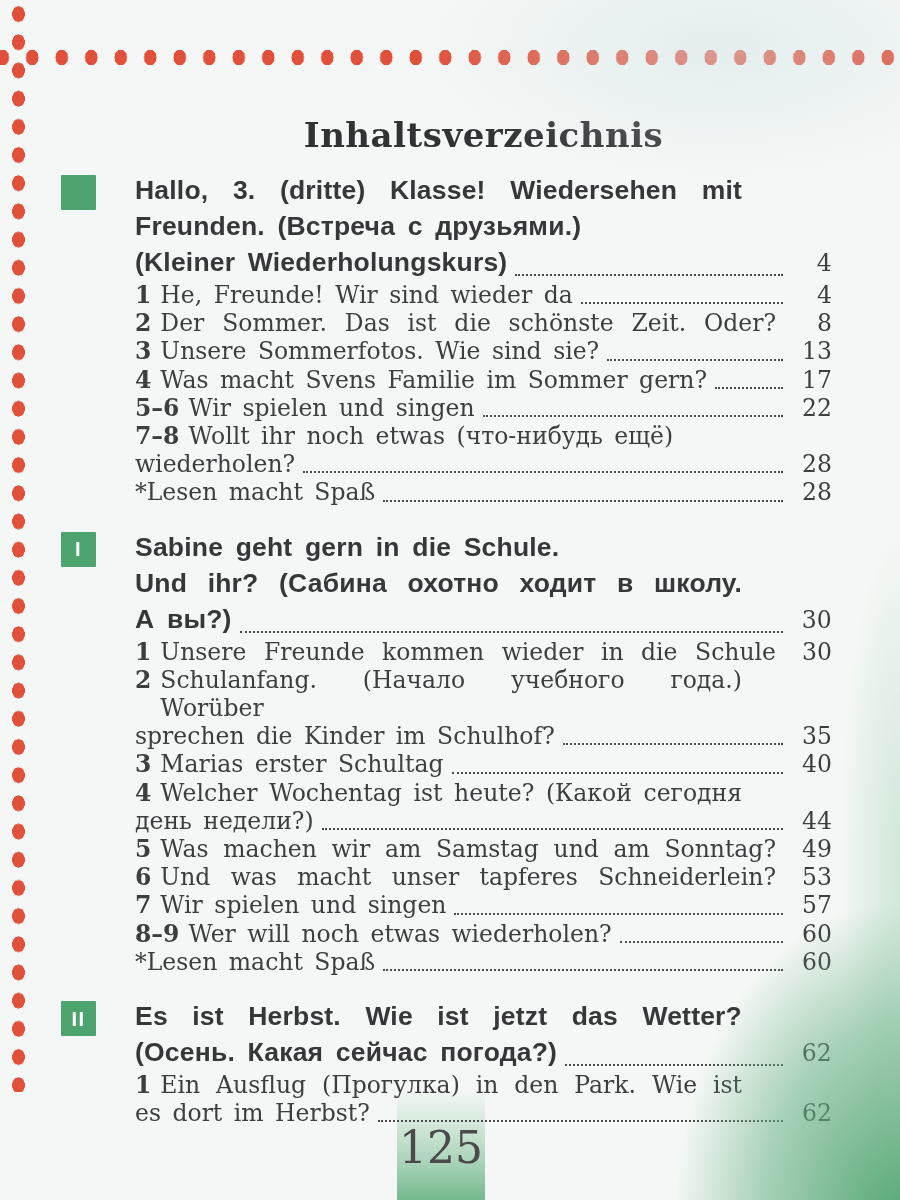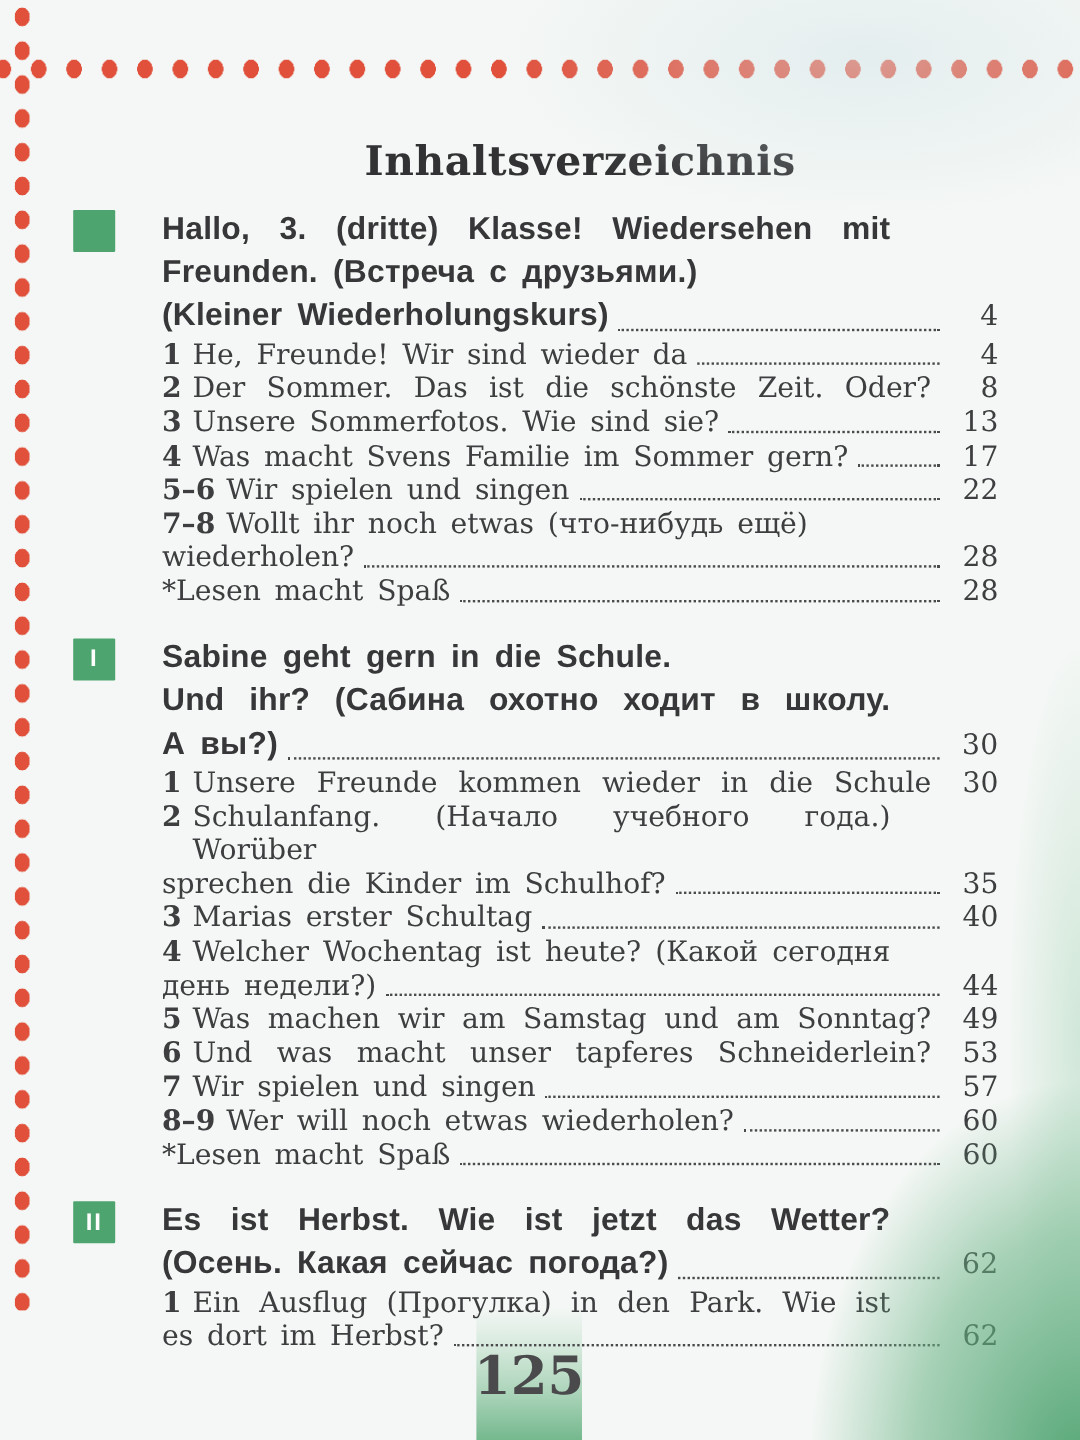--- a/index.html
+++ b/index.html
@@ -69,21 +69,21 @@
     border-bottom:2.6px dotted #4b4b4d;margin:0 3px 5px 8px;
   }
   .row.noleader .leader{border-bottom:none;}
   .pg{
     flex:none;width:46px;text-align:right;
     font-family:"DejaVu Serif",serif;font-weight:400;font-size:23.5px;color:#3e3e41;
   }
   
   .page-number{
     position:absolute;left:377px;top:1122px;width:128px;z-index:4;
-    text-align:center;font-family:"DejaVu Serif",serif;font-weight:700;
+    text-align:center;font-family:"DejaVu Serif",serif;font-weight:400;
     font-size:44px;color:#4a4a4c;
   }
 </style>
 </head>
 <body>
 
 <div class="page-root">
 
   <div class="dots-h"></div>
   <div class="dots-v"></div>

